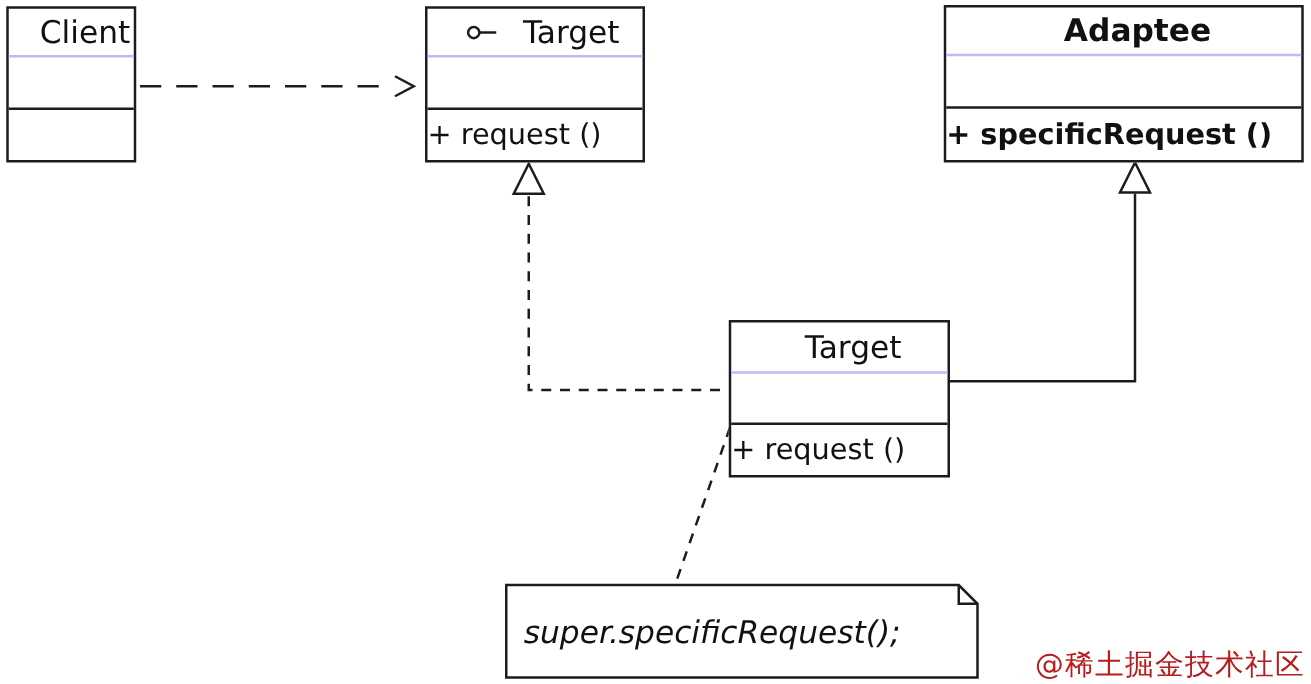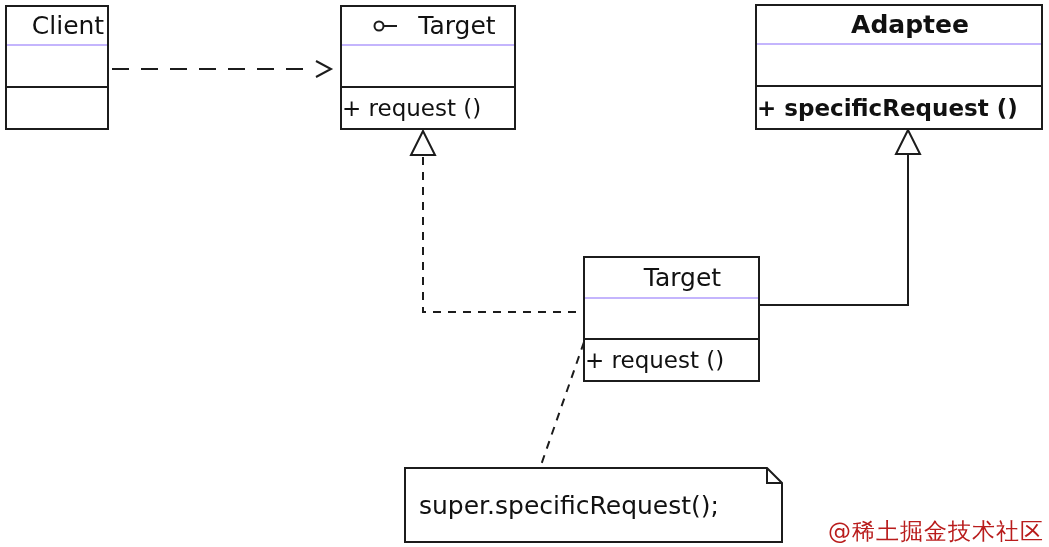--- a/index.html
+++ b/index.html
@@ -77,20 +77,21 @@
     position: absolute;
     left: 405px; top: 468px;
     width: 419px; height: 75px;
     z-index: 3;
     display: flex;
     align-items: center;
     padding-left: 14px;
     font-size: 25px;
     color: #111111;
     white-space: nowrap;
+    font-style: italic;
   }
 
   .watermark {
     position: absolute;
     right: 5px; top: 516px;
     z-index: 4;
     font-size: 23px;
     color: #b91c1c;
     letter-spacing: 1px;
     white-space: nowrap;

